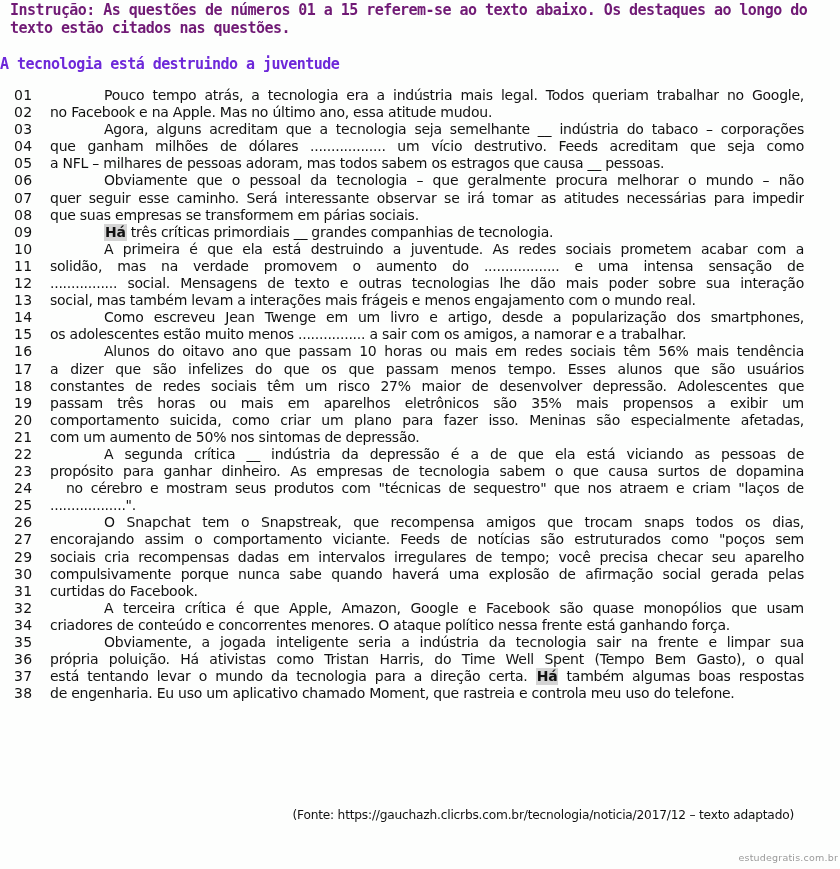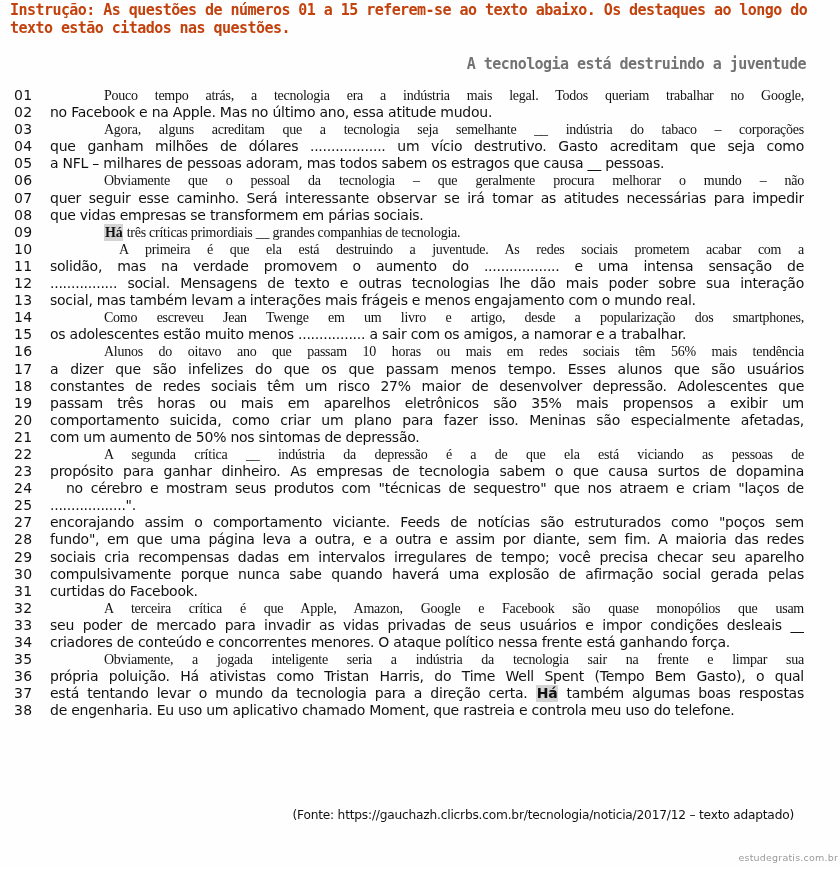--- a/index.html
+++ b/index.html
@@ -1,35 +1,35 @@
 <!DOCTYPE html>
 <html><head>
   <meta charset="utf-8">
   <style>
     html, body { margin: 0; padding: 0; background: #fdfefd; }
     body { width: 840px; height: 869px; position: relative; overflow: hidden; color: #111; }
     .instr {
       position: absolute; left: 10px; top: 1px; width: 815px;
       font-family: "DejaVu Sans Mono", monospace; font-weight: bold;
-      font-size: 15px; line-height: 18px; letter-spacing: -0.55px; color: #c2410c;
+      font-size: 15px; line-height: 18px; letter-spacing: -0.55px; color: #701a75;
     }
     .title {
-      position: absolute; left: 0; top: 55px; width: 806px; text-align: right;
+      position: absolute; left: 0; top: 55px; width: 806px; text-align: left;
       font-family: "DejaVu Sans Mono", monospace; font-weight: bold;
-      font-size: 15px; line-height: 18px; letter-spacing: -0.55px; color: #737373;
+      font-size: 15px; line-height: 18px; letter-spacing: -0.55px; color: #6d28d9;
     }
     .lines { position: absolute; left: 14px; top: 87px; width: 790px; }
     .line {
       display: flex; height: 17.1px; line-height: 17.1px;
       font-family: "DejaVu Sans", sans-serif; font-size: 14px; color: #111;
     }
     .num { width: 36px; flex: 0 0 36px; letter-spacing: 0.3px; }
     .txt { flex: 1; white-space: nowrap; overflow: hidden; text-align: justify; text-align-last: justify; letter-spacing: -0.25px; }
     .txt.last { text-align-last: left; }
-    .txt.indent { padding-left: 54px; font-family: Liberation Serif, serif; }
+    .txt.indent { padding-left: 54px; }
     .hl { background: #d4d4d4; font-weight: bold; padding: 11px 1px; }
     .source {
       position: absolute; left: 262px; top: 808px; width: 532px; text-align: right;
       font-family: "DejaVu Sans", sans-serif; font-size: 12.2px; color: #111; letter-spacing: -0.2px;
     }
     .watermark {
       position: absolute; right: 2px; top: 852px;
       font-family: "DejaVu Sans", sans-serif; font-size: 9.5px; color: #9a9a9a; letter-spacing: 0.2px;
     }
   </style>
@@ -47,45 +47,45 @@
     <div class="line">
       <span class="num">02</span>
       <span class="txt last"><span style="white-space: pre;">no Facebook e na Apple. Mas no último ano, essa atitude mudou.</span></span>
     </div>
     <div class="line">
       <span class="num">03</span>
       <span class="txt indent"><span style="white-space: pre;">Agora, alguns acreditam que a tecnologia seja semelhante __ indústria do tabaco – corporações</span></span>
     </div>
     <div class="line">
       <span class="num">04</span>
-      <span class="txt"><span style="white-space: pre;">que ganham milhões de dólares .................. um vício destrutivo. Gasto acreditam que seja como</span></span>
+      <span class="txt"><span style="white-space: pre;">que ganham milhões de dólares .................. um vício destrutivo. Feeds acreditam que seja como</span></span>
     </div>
     <div class="line">
       <span class="num">05</span>
       <span class="txt last"><span style="white-space: pre;">a NFL – milhares de pessoas adoram, mas todos sabem os estragos que causa __ pessoas.</span></span>
     </div>
     <div class="line">
       <span class="num">06</span>
       <span class="txt indent"><span style="white-space: pre;">Obviamente que o pessoal da tecnologia – que geralmente procura melhorar o mundo – não</span></span>
     </div>
     <div class="line">
       <span class="num">07</span>
       <span class="txt"><span style="white-space: pre;">quer seguir esse caminho. Será interessante observar se irá tomar as atitudes necessárias para impedir</span></span>
     </div>
     <div class="line">
       <span class="num">08</span>
-      <span class="txt last"><span style="white-space: pre;">que vidas empresas se transformem em párias sociais.</span></span>
+      <span class="txt last"><span style="white-space: pre;">que suas empresas se transformem em párias sociais.</span></span>
     </div>
     <div class="line">
       <span class="num">09</span>
       <span class="txt indent last"><span style="white-space: pre;"></span><span class="hl" style="background: rgb(212, 212, 212); white-space: pre;">Há</span><span style="white-space: pre;"> três críticas primordiais __ grandes companhias de tecnologia.</span></span>
     </div>
     <div class="line">
       <span class="num">10</span>
-      <span class="txt indent"><span style="white-space: pre; margin-left: 15px;">A primeira é que ela está destruindo a juventude. As redes sociais prometem acabar com a</span></span>
+      <span class="txt indent"><span style="white-space: pre;">A primeira é que ela está destruindo a juventude. As redes sociais prometem acabar com a</span></span>
     </div>
     <div class="line">
       <span class="num">11</span>
       <span class="txt"><span style="white-space: pre;">solidão, mas na verdade promovem o aumento do .................. e uma intensa sensação de</span></span>
     </div>
     <div class="line">
       <span class="num">12</span>
       <span class="txt"><span style="white-space: pre;">................ social. Mensagens de texto e outras tecnologias lhe dão mais poder sobre sua interação</span></span>
     </div>
     <div class="line">
@@ -134,46 +134,42 @@
     </div>
     <div class="line">
       <span class="num">24</span>
       <span class="txt"><span style="white-space: pre; margin-left: 16px;">no cérebro e mostram seus produtos com "técnicas de sequestro" que nos atraem e criam "laços de</span></span>
     </div>
     <div class="line">
       <span class="num">25</span>
       <span class="txt last"><span style="white-space: pre;">..................".</span></span>
     </div>
     <div class="line">
+      <span class="num">26</span>
+      <span class="txt indent"><span style="white-space: pre;">O Snapchat tem o Snapstreak, que recompensa amigos que trocam snaps todos os dias,</span></span>
+    </div>
+    <div class="line">
       <span class="num">27</span>
       <span class="txt"><span style="white-space: pre; margin-top: 9px;">encorajando assim o comportamento viciante. Feeds de notícias são estruturados como "poços sem</span></span>
-    </div>
-    <div class="line">
-      <span class="num">28</span>
-      <span class="txt"><span style="white-space: pre;">fundo", em que uma página leva a outra, e a outra e assim por diante, sem fim. A maioria das redes</span></span>
     </div>
     <div class="line">
       <span class="num">29</span>
       <span class="txt"><span style="white-space: pre;">sociais cria recompensas dadas em intervalos irregulares de tempo; você precisa checar seu aparelho</span></span>
     </div>
     <div class="line">
       <span class="num">30</span>
       <span class="txt"><span style="white-space: pre;">compulsivamente porque nunca sabe quando haverá uma explosão de afirmação social gerada pelas</span></span>
     </div>
     <div class="line">
       <span class="num">31</span>
       <span class="txt last"><span style="white-space: pre;">curtidas do Facebook.</span></span>
     </div>
     <div class="line">
       <span class="num">32</span>
       <span class="txt indent"><span style="white-space: pre;">A terceira crítica é que Apple, Amazon, Google e Facebook são quase monopólios que usam</span></span>
-    </div>
-    <div class="line">
-      <span class="num">33</span>
-      <span class="txt"><span style="white-space: pre;">seu poder de mercado para invadir as vidas privadas de seus usuários e impor condições desleais __</span></span>
     </div>
     <div class="line">
       <span class="num">34</span>
       <span class="txt last"><span style="white-space: pre;">criadores de conteúdo e concorrentes menores. O ataque político nessa frente está ganhando força.</span></span>
     </div>
     <div class="line">
       <span class="num">35</span>
       <span class="txt indent"><span style="white-space: pre;">Obviamente, a jogada inteligente seria a indústria da tecnologia sair na frente e limpar sua</span></span>
     </div>
     <div class="line">

